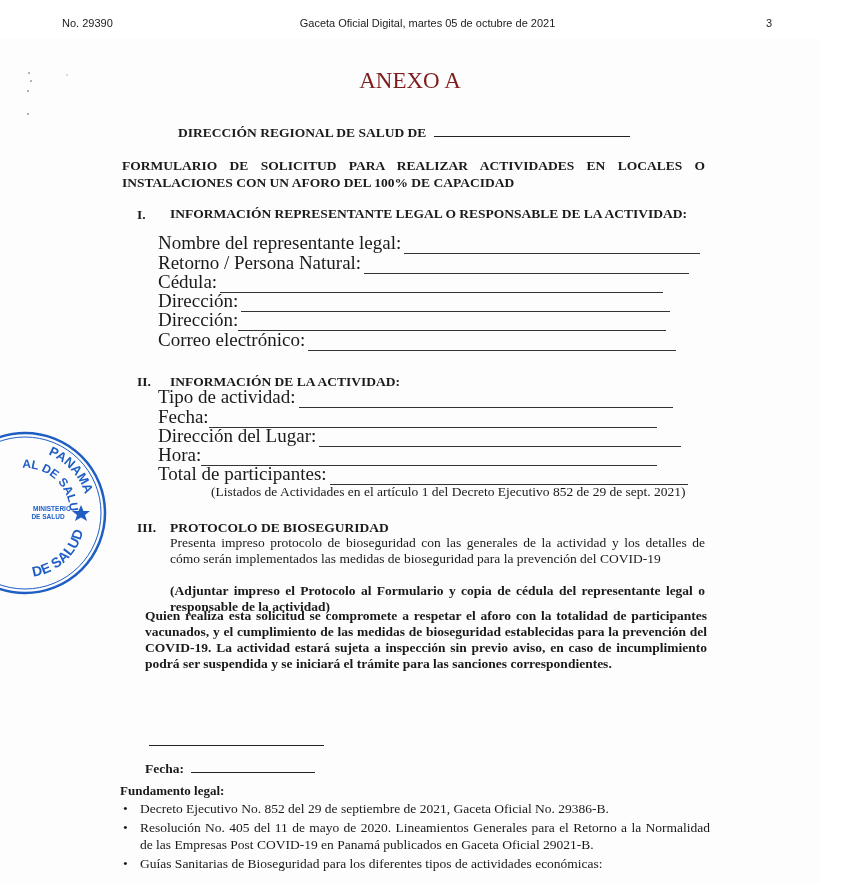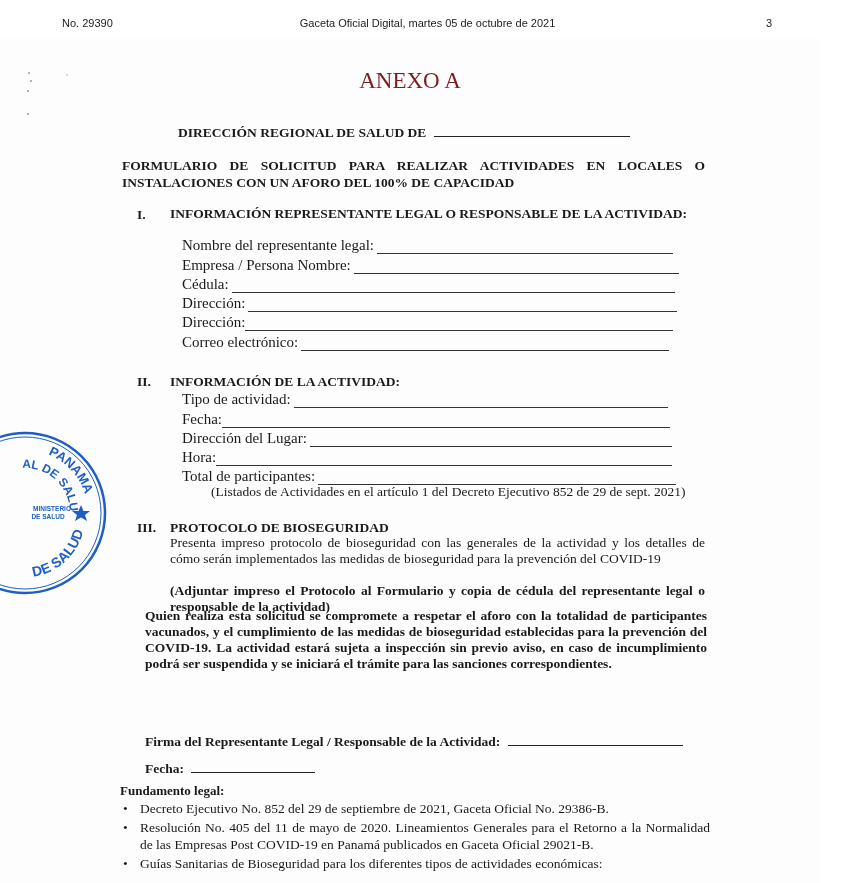--- a/index.html
+++ b/index.html
@@ -15,21 +15,21 @@
     .page { position: absolute; left: 0; top: 38px; width: 820px; height: 845px; background: #fdfdfd; }
     .specks { position: absolute; left: 24px; top: 68px; width: 60px; height: 60px; }
     .speck { position: absolute; width: 2px; height: 2px; background: #999; border-radius: 1px; }
     .title { position: absolute; left: 0; width: 820px; top: 68px; text-align: center; font-size: 23px; color: #7f1d1d; }
     .direccion { position: absolute; left: 178px; top: 124px; font-weight: bold; font-size: 13.5px; }
     .blank { display: inline-block; border-bottom: 1px solid #222; vertical-align: baseline; height: 12px; }
     .formtitle { position: absolute; left: 122px; top: 157px; width: 583px; font-weight: bold; font-size: 13.5px; line-height: 17px; text-align: justify; text-align-last: left; }
     .sec-num { position: absolute; left: 137px; font-weight: bold; font-size: 13.5px; }
     .sec-title { position: absolute; left: 170px; font-weight: bold; font-size: 13.5px; line-height: 16px; }
     .sec1title { top: 206px; width: 535px; text-align: justify; }
-    .fields { position: absolute; left: 182px; font-size: 15px; }
+    .fields { position: absolute; left: 158px; font-size: 19px; }
     .field { height: 19.3px; display: flex; align-items: flex-end; white-space: nowrap; }
     .field .line { flex: 0 0 auto; border-bottom: 1px solid #333; height: 12px; margin-left: 3px; }
     .note { position: absolute; left: 170px; top: 484px; font-size: 13.5px; margin-left: 41px; }
     .sec3text { position: absolute; left: 170px; top: 535px; width: 535px; font-size: 13.5px; line-height: 16px; text-align: justify; }
     .sec3bold { position: absolute; left: 170px; top: 583px; width: 535px; font-size: 13.5px; line-height: 16px; font-weight: bold; text-align: justify; }
     .commit { position: absolute; left: 145px; top: 608px; width: 562px; font-size: 13.5px; line-height: 16px; font-weight: bold; text-align: justify; }
     .firma { position: absolute; left: 145px; top: 733px; font-size: 13.5px; font-weight: bold; white-space: nowrap; }
     .fecha2 { position: absolute; left: 145px; top: 760px; font-size: 13.5px; font-weight: bold; white-space: nowrap; }
     .fund { position: absolute; left: 120px; top: 783px; font-size: 13px; font-weight: bold; }
     .bullets { position: absolute; left: 120px; top: 800px; width: 590px; font-size: 13.5px; line-height: 17px; margin: 0; padding: 0; list-style: none; }
@@ -64,21 +64,21 @@
 <div class="formtitle">FORMULARIO DE SOLICITUD PARA REALIZAR ACTIVIDADES EN LOCALES O INSTALACIONES CON UN AFORO DEL 100% DE CAPACIDAD</div>
 
 <div class="sec-num" style="top:207px">I.</div>
 <div class="sec-title sec1title">INFORMACIÓN REPRESENTANTE LEGAL O RESPONSABLE DE LA ACTIVIDAD:</div>
 <div class="fields" style="top:235px;width:490px">
   <div class="field">
     <span>Nombre del representante legal:</span>
     <span class="line" style="width:296px"></span>
   </div>
   <div class="field">
-    <span>Empresa / Persona Nombre:</span>
+    <span>Retorno / Persona Natural:</span>
     <span class="line" style="width:325px"></span>
   </div>
   <div class="field">
     <span>Cédula:</span>
     <span class="line" style="width:443px"></span>
   </div>
   <div class="field">
     <span>Dirección:</span>
     <span class="line" style="width:429px"></span>
   </div>
@@ -119,21 +119,20 @@
 <div class="note">(Listados de Actividades en el artículo 1 del Decreto Ejecutivo 852 de 29 de sept. 2021)</div>
 
 <div class="sec-num" style="top:520px">III.</div>
 <div class="sec-title" style="top:520px">PROTOCOLO DE BIOSEGURIDAD</div>
 <div class="sec3text">Presenta impreso protocolo de bioseguridad con las generales de la actividad y los detalles de cómo serán implementados las medidas de bioseguridad para la prevención del COVID-19</div>
 <div class="sec3bold">(Adjuntar impreso el Protocolo al Formulario y copia de cédula del representante legal o responsable de la actividad)</div>
 
 <div class="commit">Quien realiza esta solicitud se compromete a respetar el aforo con la totalidad de participantes vacunados, y el cumplimiento de las medidas de bioseguridad establecidas para la prevención del COVID-19.  La actividad estará sujeta a inspección sin previo aviso, en caso de incumplimiento podrá ser suspendida y se iniciará el trámite para las sanciones correspondientes.</div>
 
 <div class="firma">
-  <span>Firma del Representante Legal / Responsable de la Actividad:</span>
   <span class="blank" style="width:175px;margin-left:4px"></span>
 </div>
 <div class="fecha2">
   <span>Fecha:</span>
   <span class="blank" style="width:124px;margin-left:4px"></span>
 </div>
 
 <div class="fund">Fundamento legal:</div>
 <ul class="bullets">
   <li>

